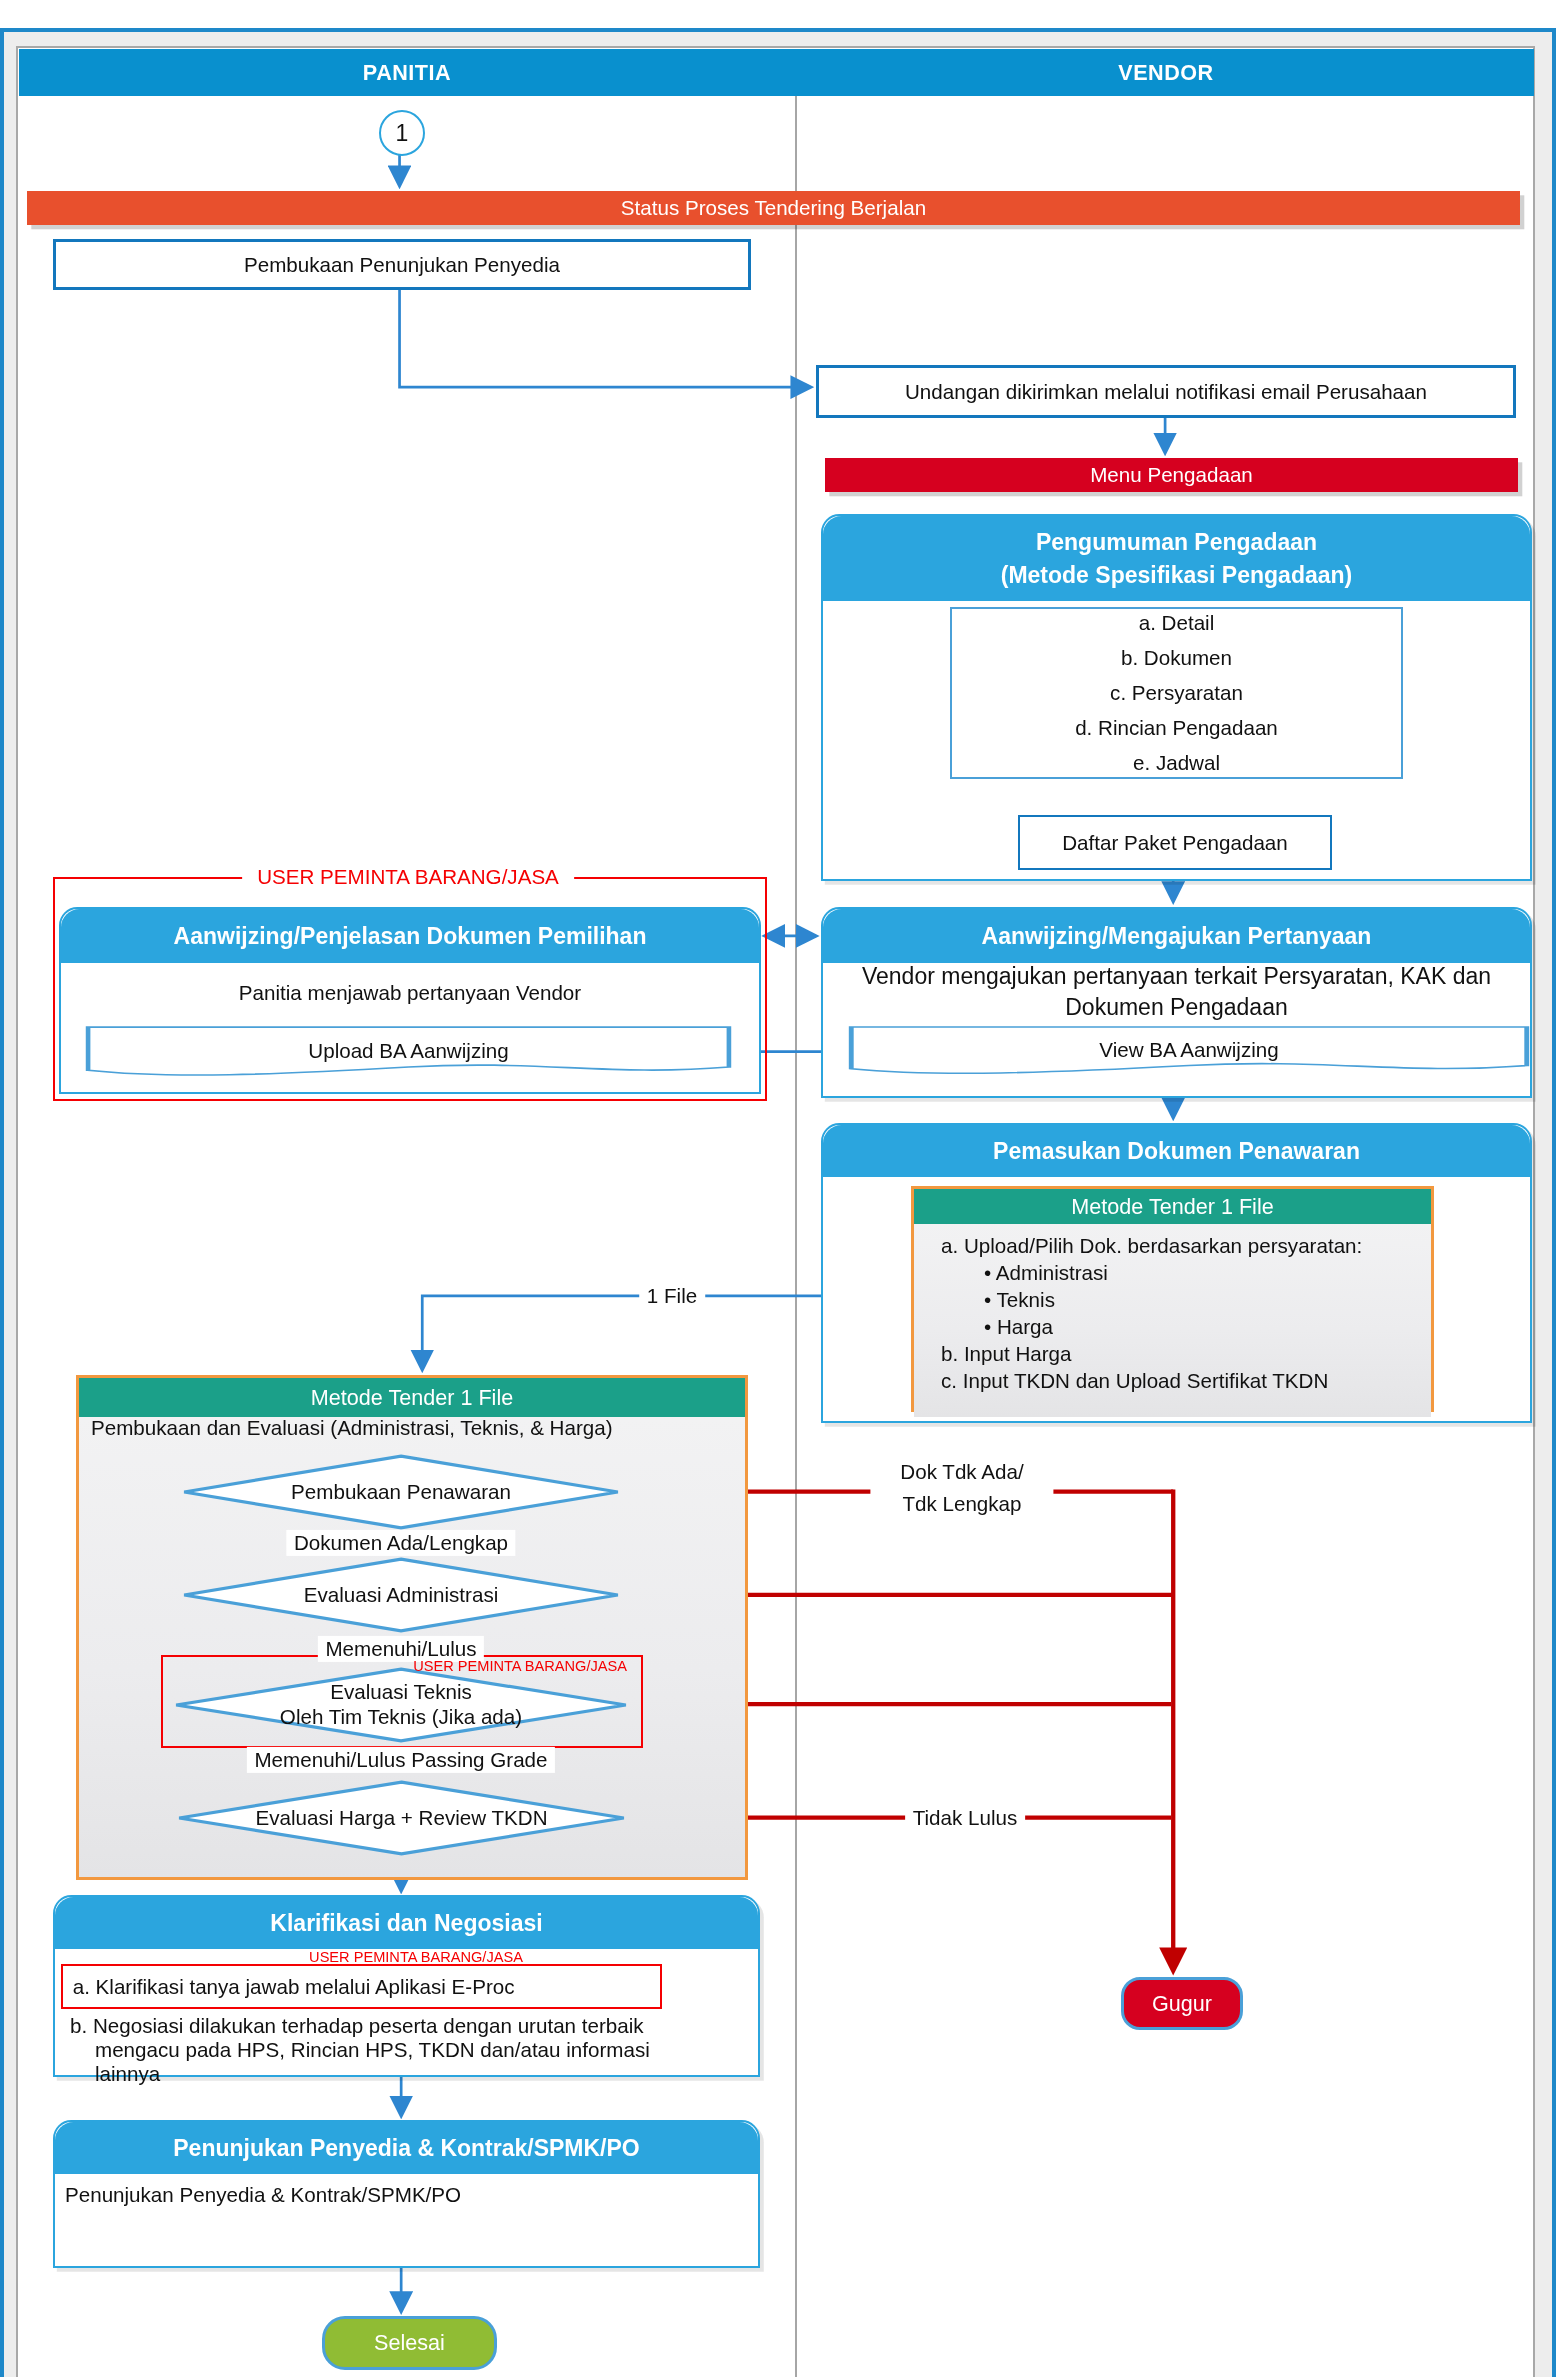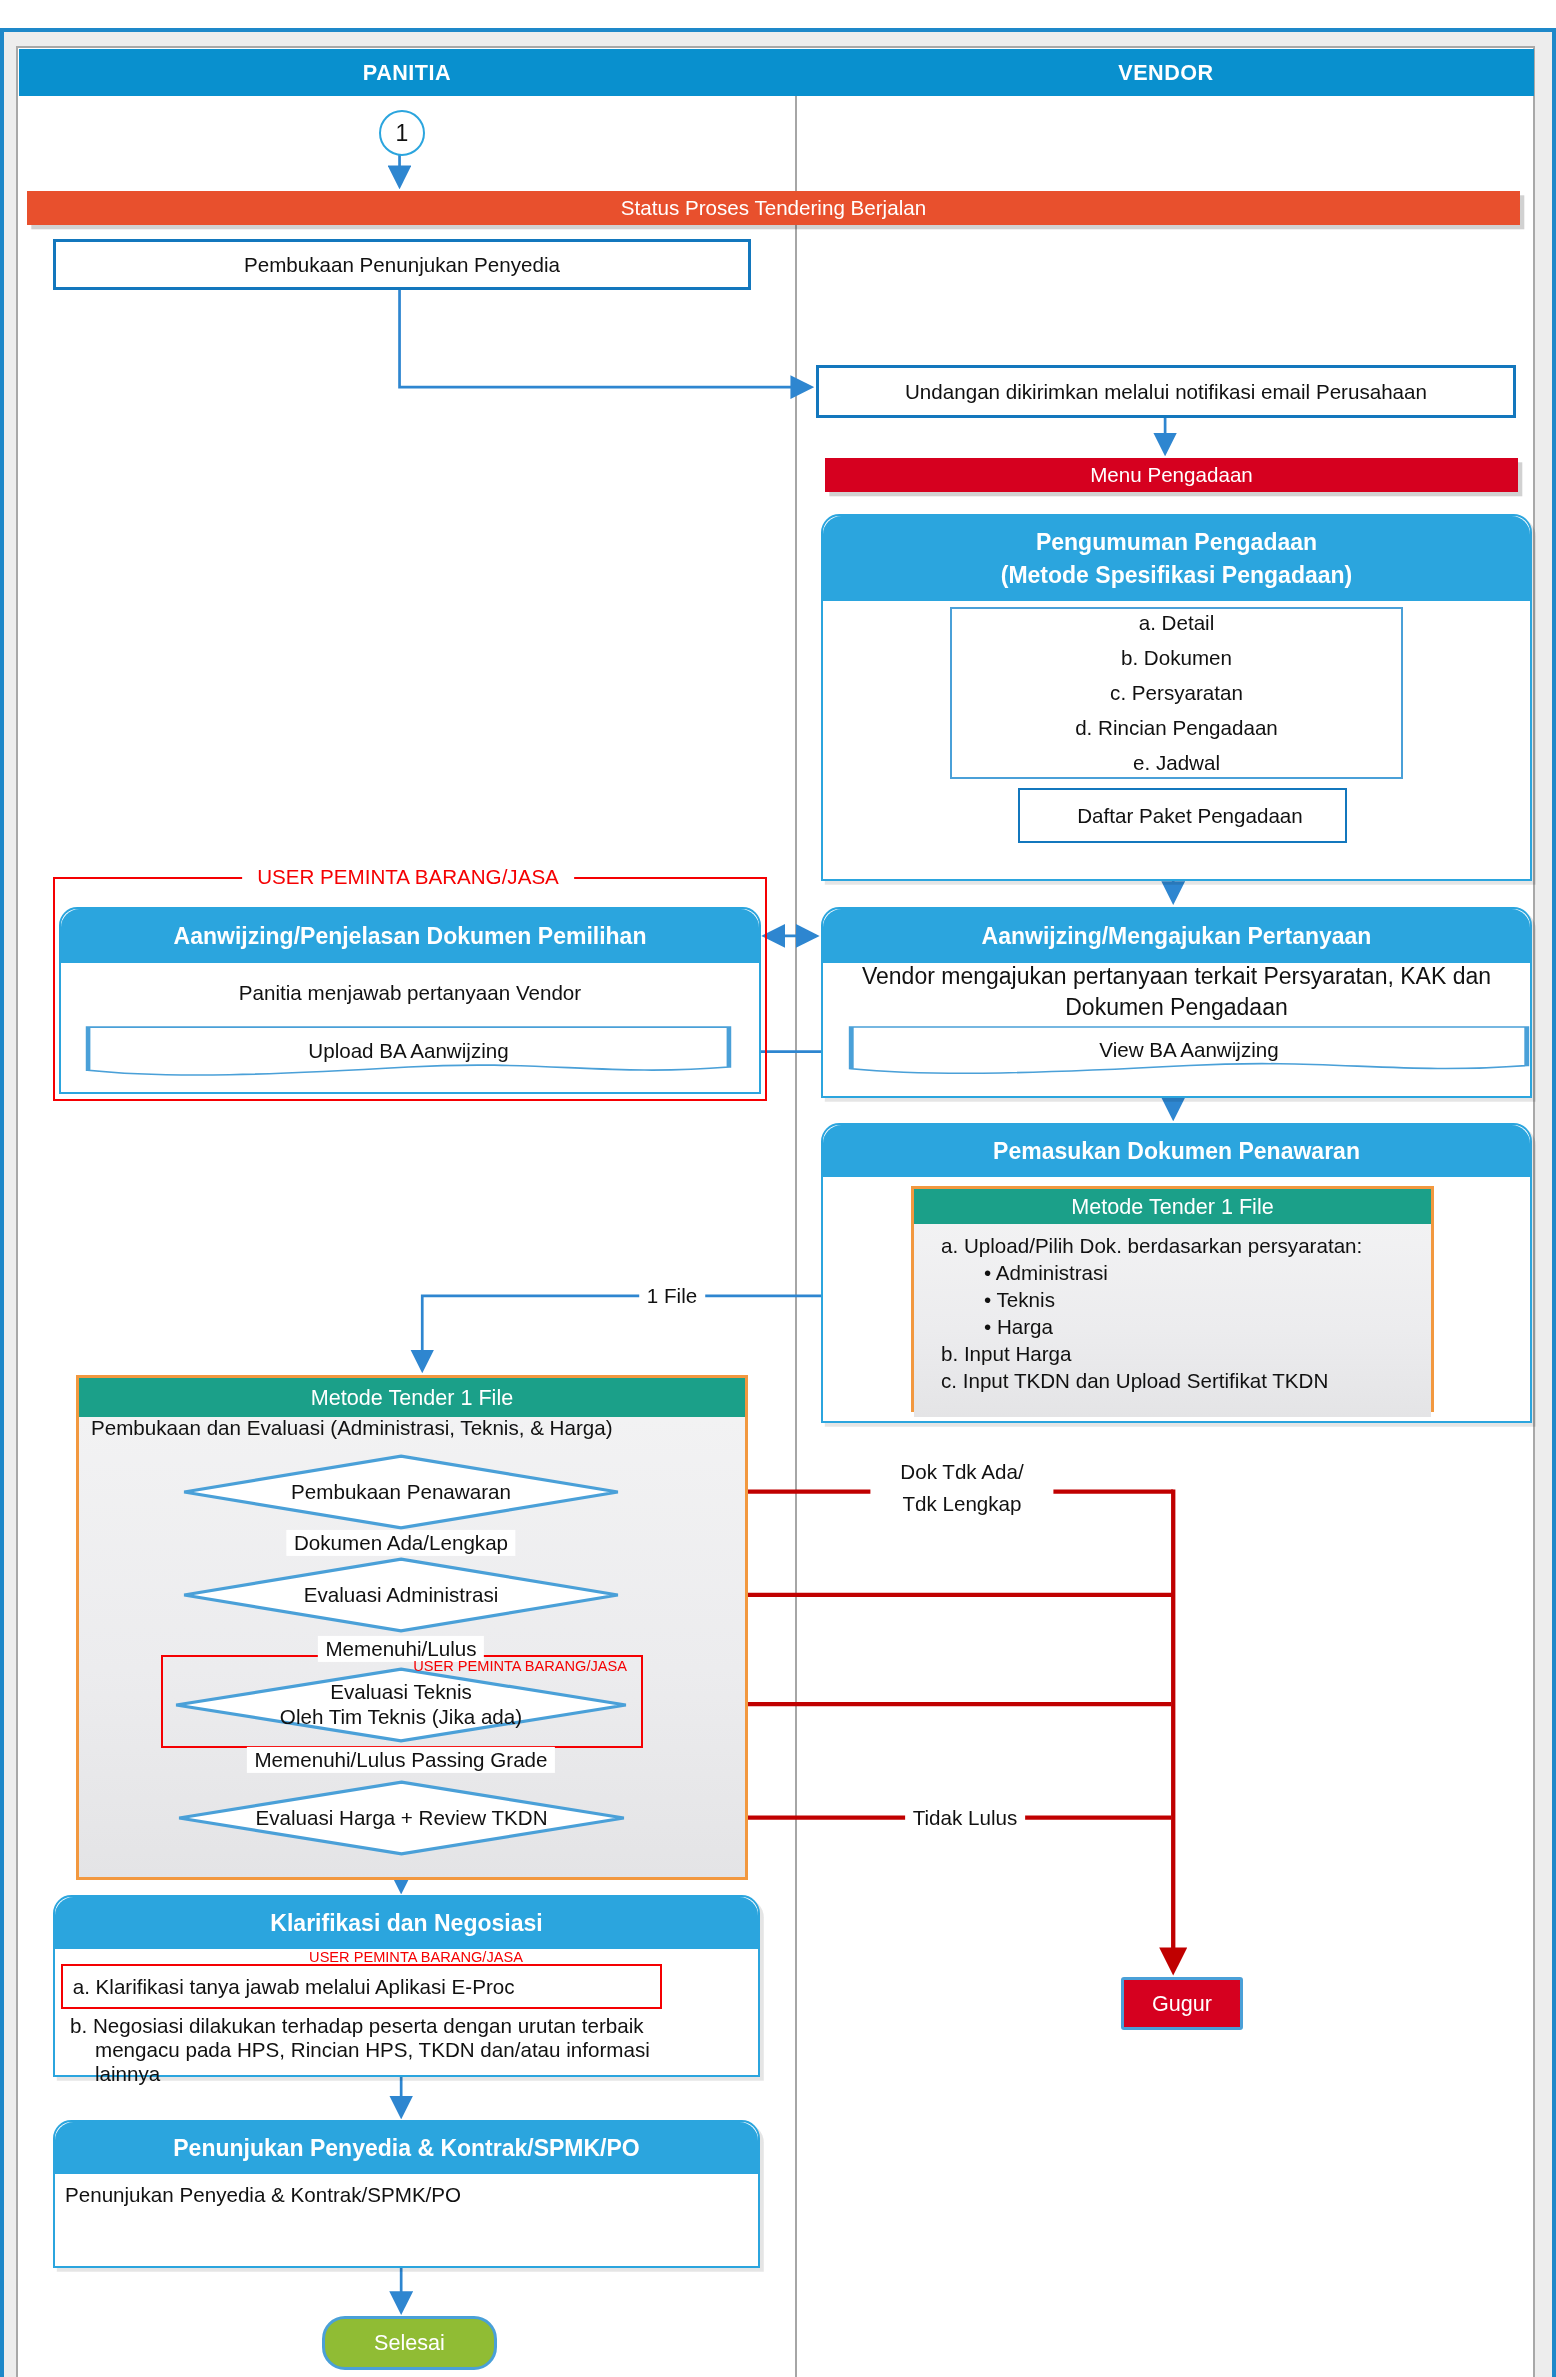--- a/index.html
+++ b/index.html
@@ -113,21 +113,21 @@
       <div>(Metode Spesifikasi Pengadaan)</div>
     </div>
   </div>
   <div class="abs list-col" style="left:950px;top:579px;width:449px;height:168px;border:2.2px solid #4AA0D8;background:#fff;z-index:11;font-size:20.6px;gap:10.8px;">
     <div>a. Detail</div>
     <div>b. Dokumen</div>
     <div>c. Persyaratan</div>
     <div>d. Rincian Pengadaan</div>
     <div>e. Jadwal</div>
   </div>
-  <div class="wbox" style="left:1018px;top:760px;width:310px;height:51px;border-width:2.7px;z-index:11;padding-left:15px;">Daftar Paket Pengadaan</div>
+  <div class="wbox" style="left:1018px;top:787px;width:310px;height:51px;border-width:2.7px;z-index:11;">Daftar Paket Pengadaan</div>
 
   <div class="redgroup" style="left:53px;top:849px;width:710px;height:220px;"></div>
   <div class="redgroup-label" style="left:408px;top:837px;">USER PEMINTA BARANG/JASA</div>
 
   <div class="bigbox round-top" style="left:59px;top:879px;width:698px;height:183px;box-shadow:none;">
     <div class="hdr round-top" style="height:54px;">Aanwijzing/Penjelasan Dokumen Pemilihan</div>
     <div style="display:flex;align-items:center;justify-content:center;height:59px;font-size:20.6px;">Panitia menjawab pertanyaan Vendor</div>
   </div>
   <div class="doc" style="left:85px;top:998px;width:647px;height:54px;">
     <svg viewBox="0 0 420 100" preserveAspectRatio="none">
@@ -207,21 +207,21 @@
   <div class="edge-label" style="left:401px;top:1621px;">Memenuhi/Lulus</div>
   <div class="edge-label" style="left:401px;top:1732px;">Memenuhi/Lulus Passing Grade</div>
 
   <div class="edge-label" style="left:962px;top:1460px;white-space:normal;width:168px;line-height:1.55;">
     <div>Dok Tdk Ada/</div>
     <div>Tdk Lengkap</div>
   </div>
   <div class="edge-label" style="left:965px;top:1790px;">Tidak Lulus</div>
   <div class="edge-label" style="left:672px;top:1268px;">1 File</div>
 
-  <div class="endshape" style="left:1121px;top:1949px;width:116px;height:47px;border-radius:3px;background:#D6001F;">Gugur</div>
+  <div class="endshape" style="left:1121px;top:1949px;width:116px;height:47px;border-radius:19px;background:#D6001F;">Gugur</div>
 
   <div class="bigbox round-top" style="left:53px;top:1867px;width:703px;height:178px;">
     <div class="hdr round-top" style="height:52px;">Klarifikasi dan Negosiasi</div>
   </div>
   <div class="small-red abs" style="left:416px;top:1921px;transform:translateX(-50%);">USER PEMINTA BARANG/JASA</div>
   <div class="redframe" style="left:61px;top:1936px;width:587px;height:41px;display:flex;align-items:center;padding-left:9.7px;font-size:20.6px;z-index:14;">a. Klarifikasi tanya jawab melalui Aplikasi E-Proc</div>
   <div class="txt-line" style="left:70px;top:1986px;">b. Negosiasi dilakukan terhadap peserta dengan urutan terbaik</div>
   <div class="txt-line" style="left:95px;top:2010px;">mengacu pada HPS, Rincian HPS, TKDN dan/atau informasi</div>
   <div class="txt-line" style="left:95px;top:2034px;">lainnya</div>
 

